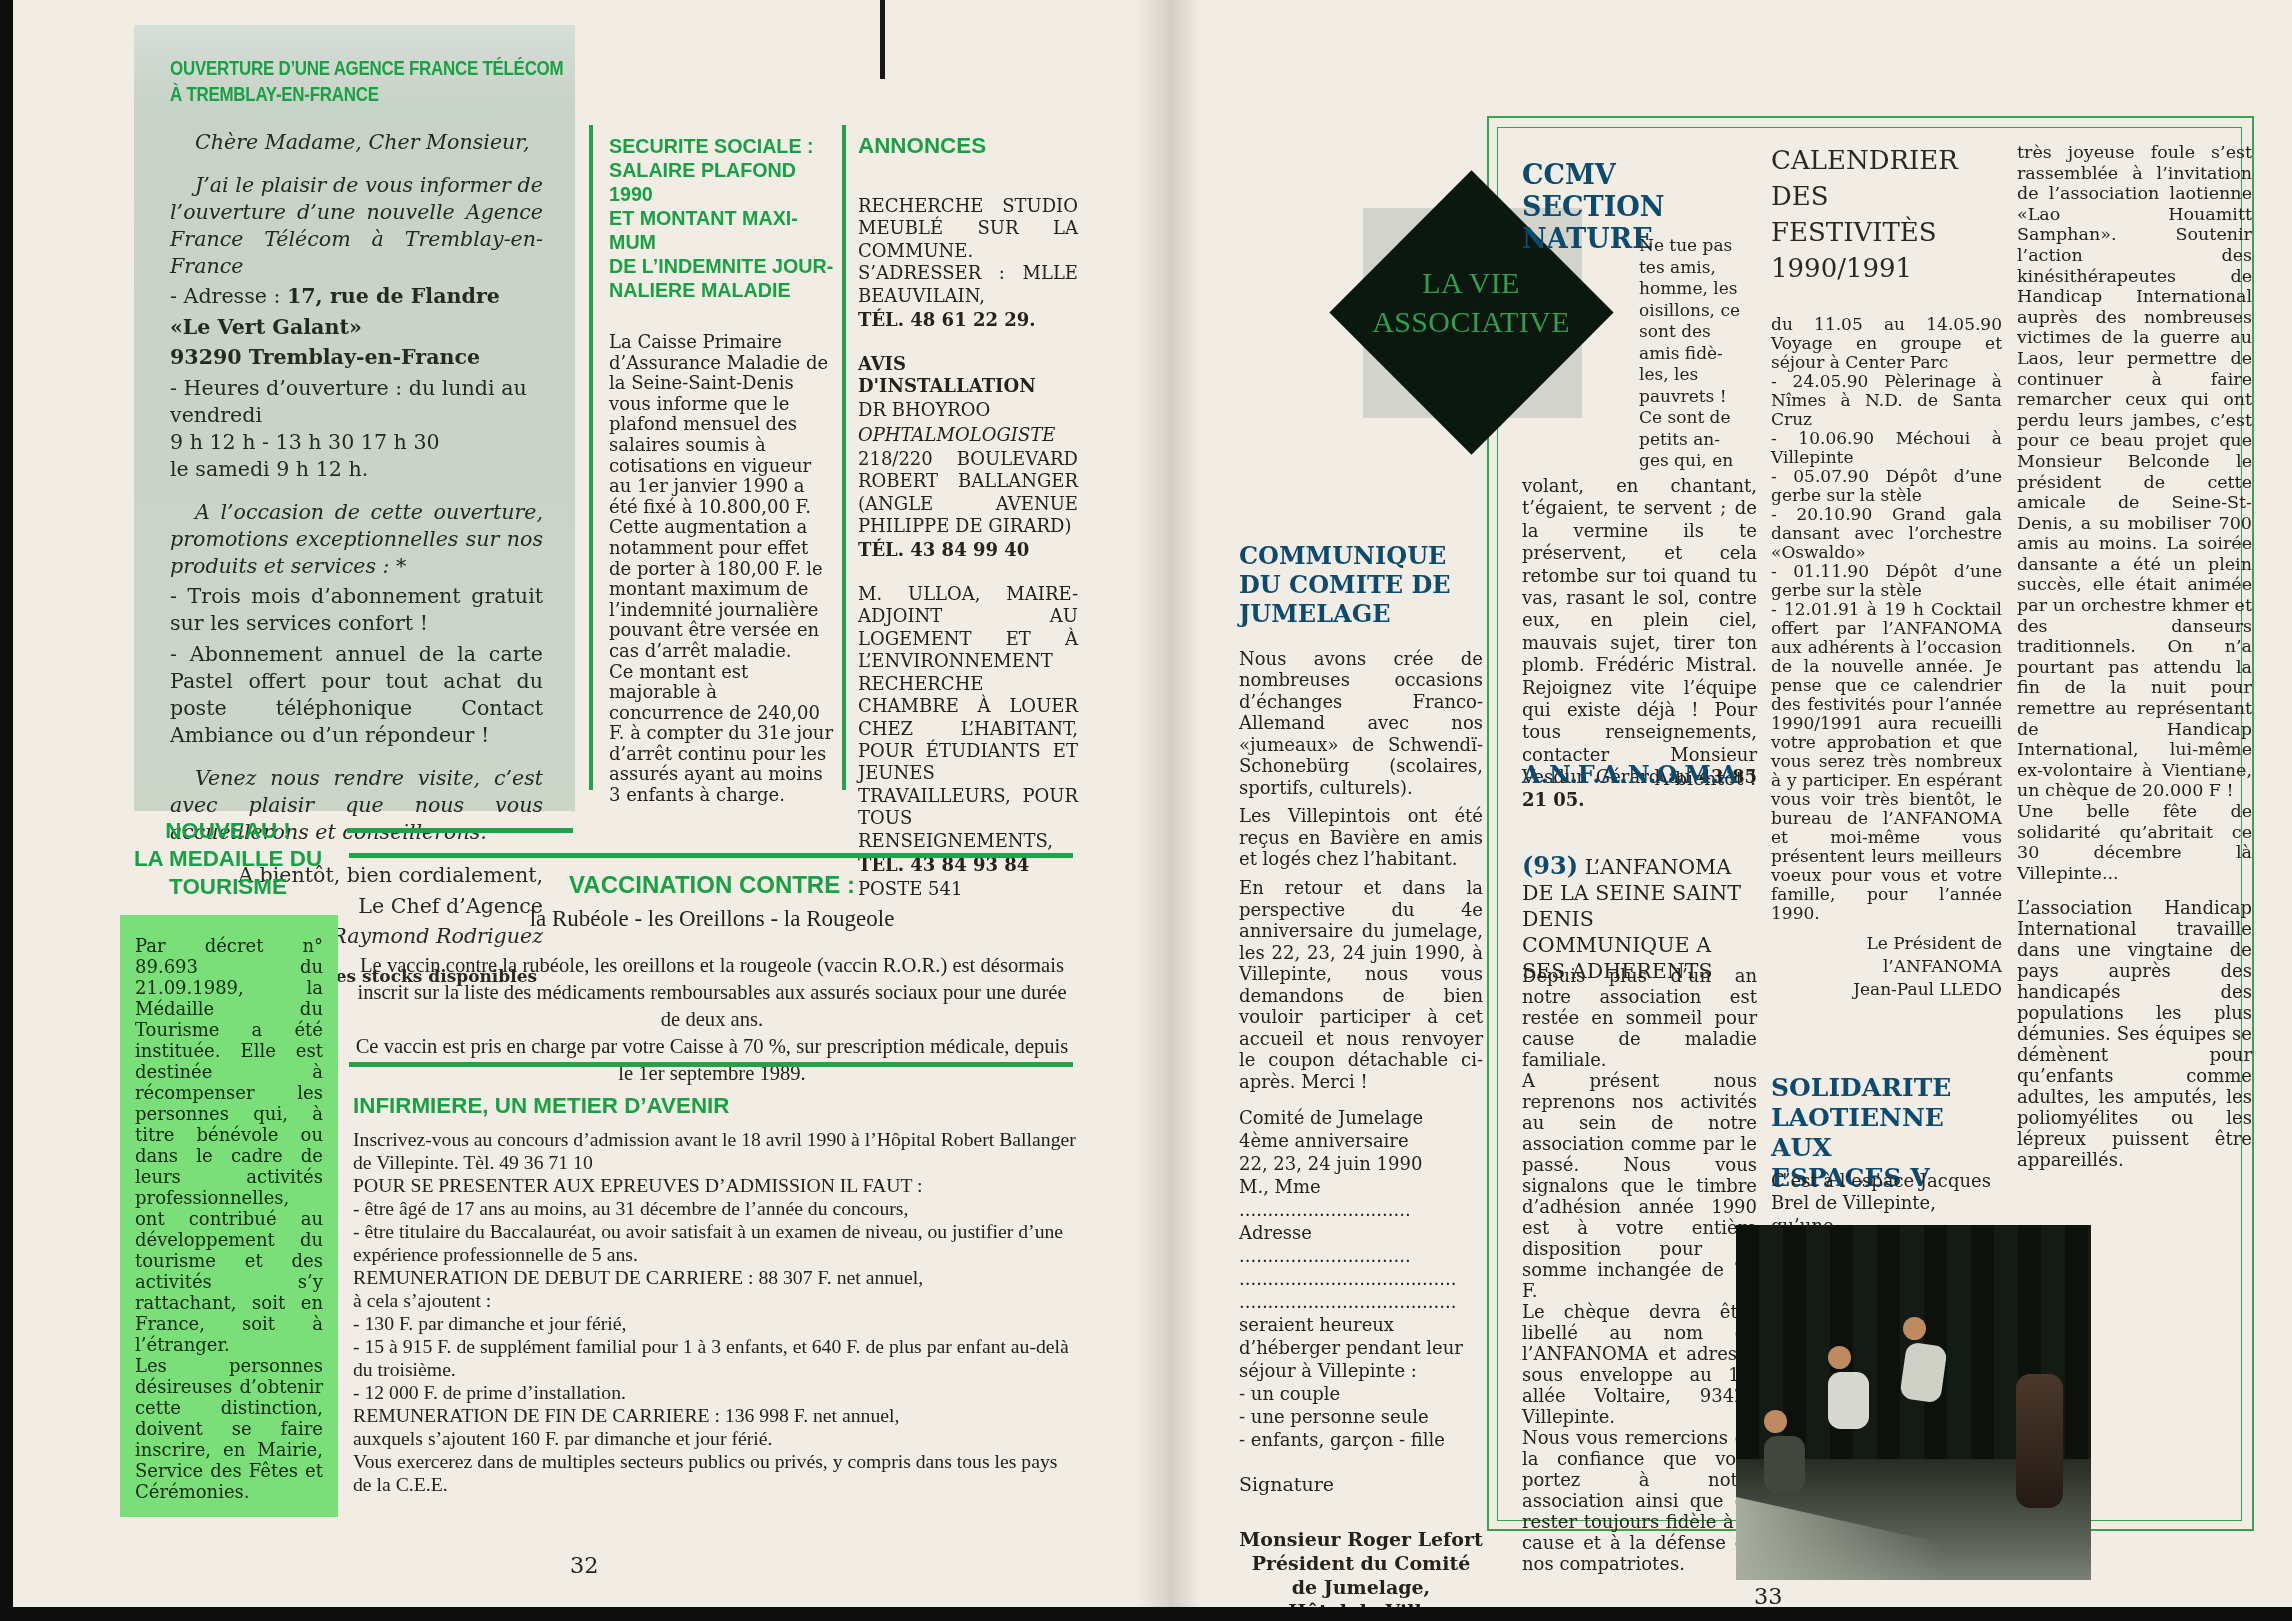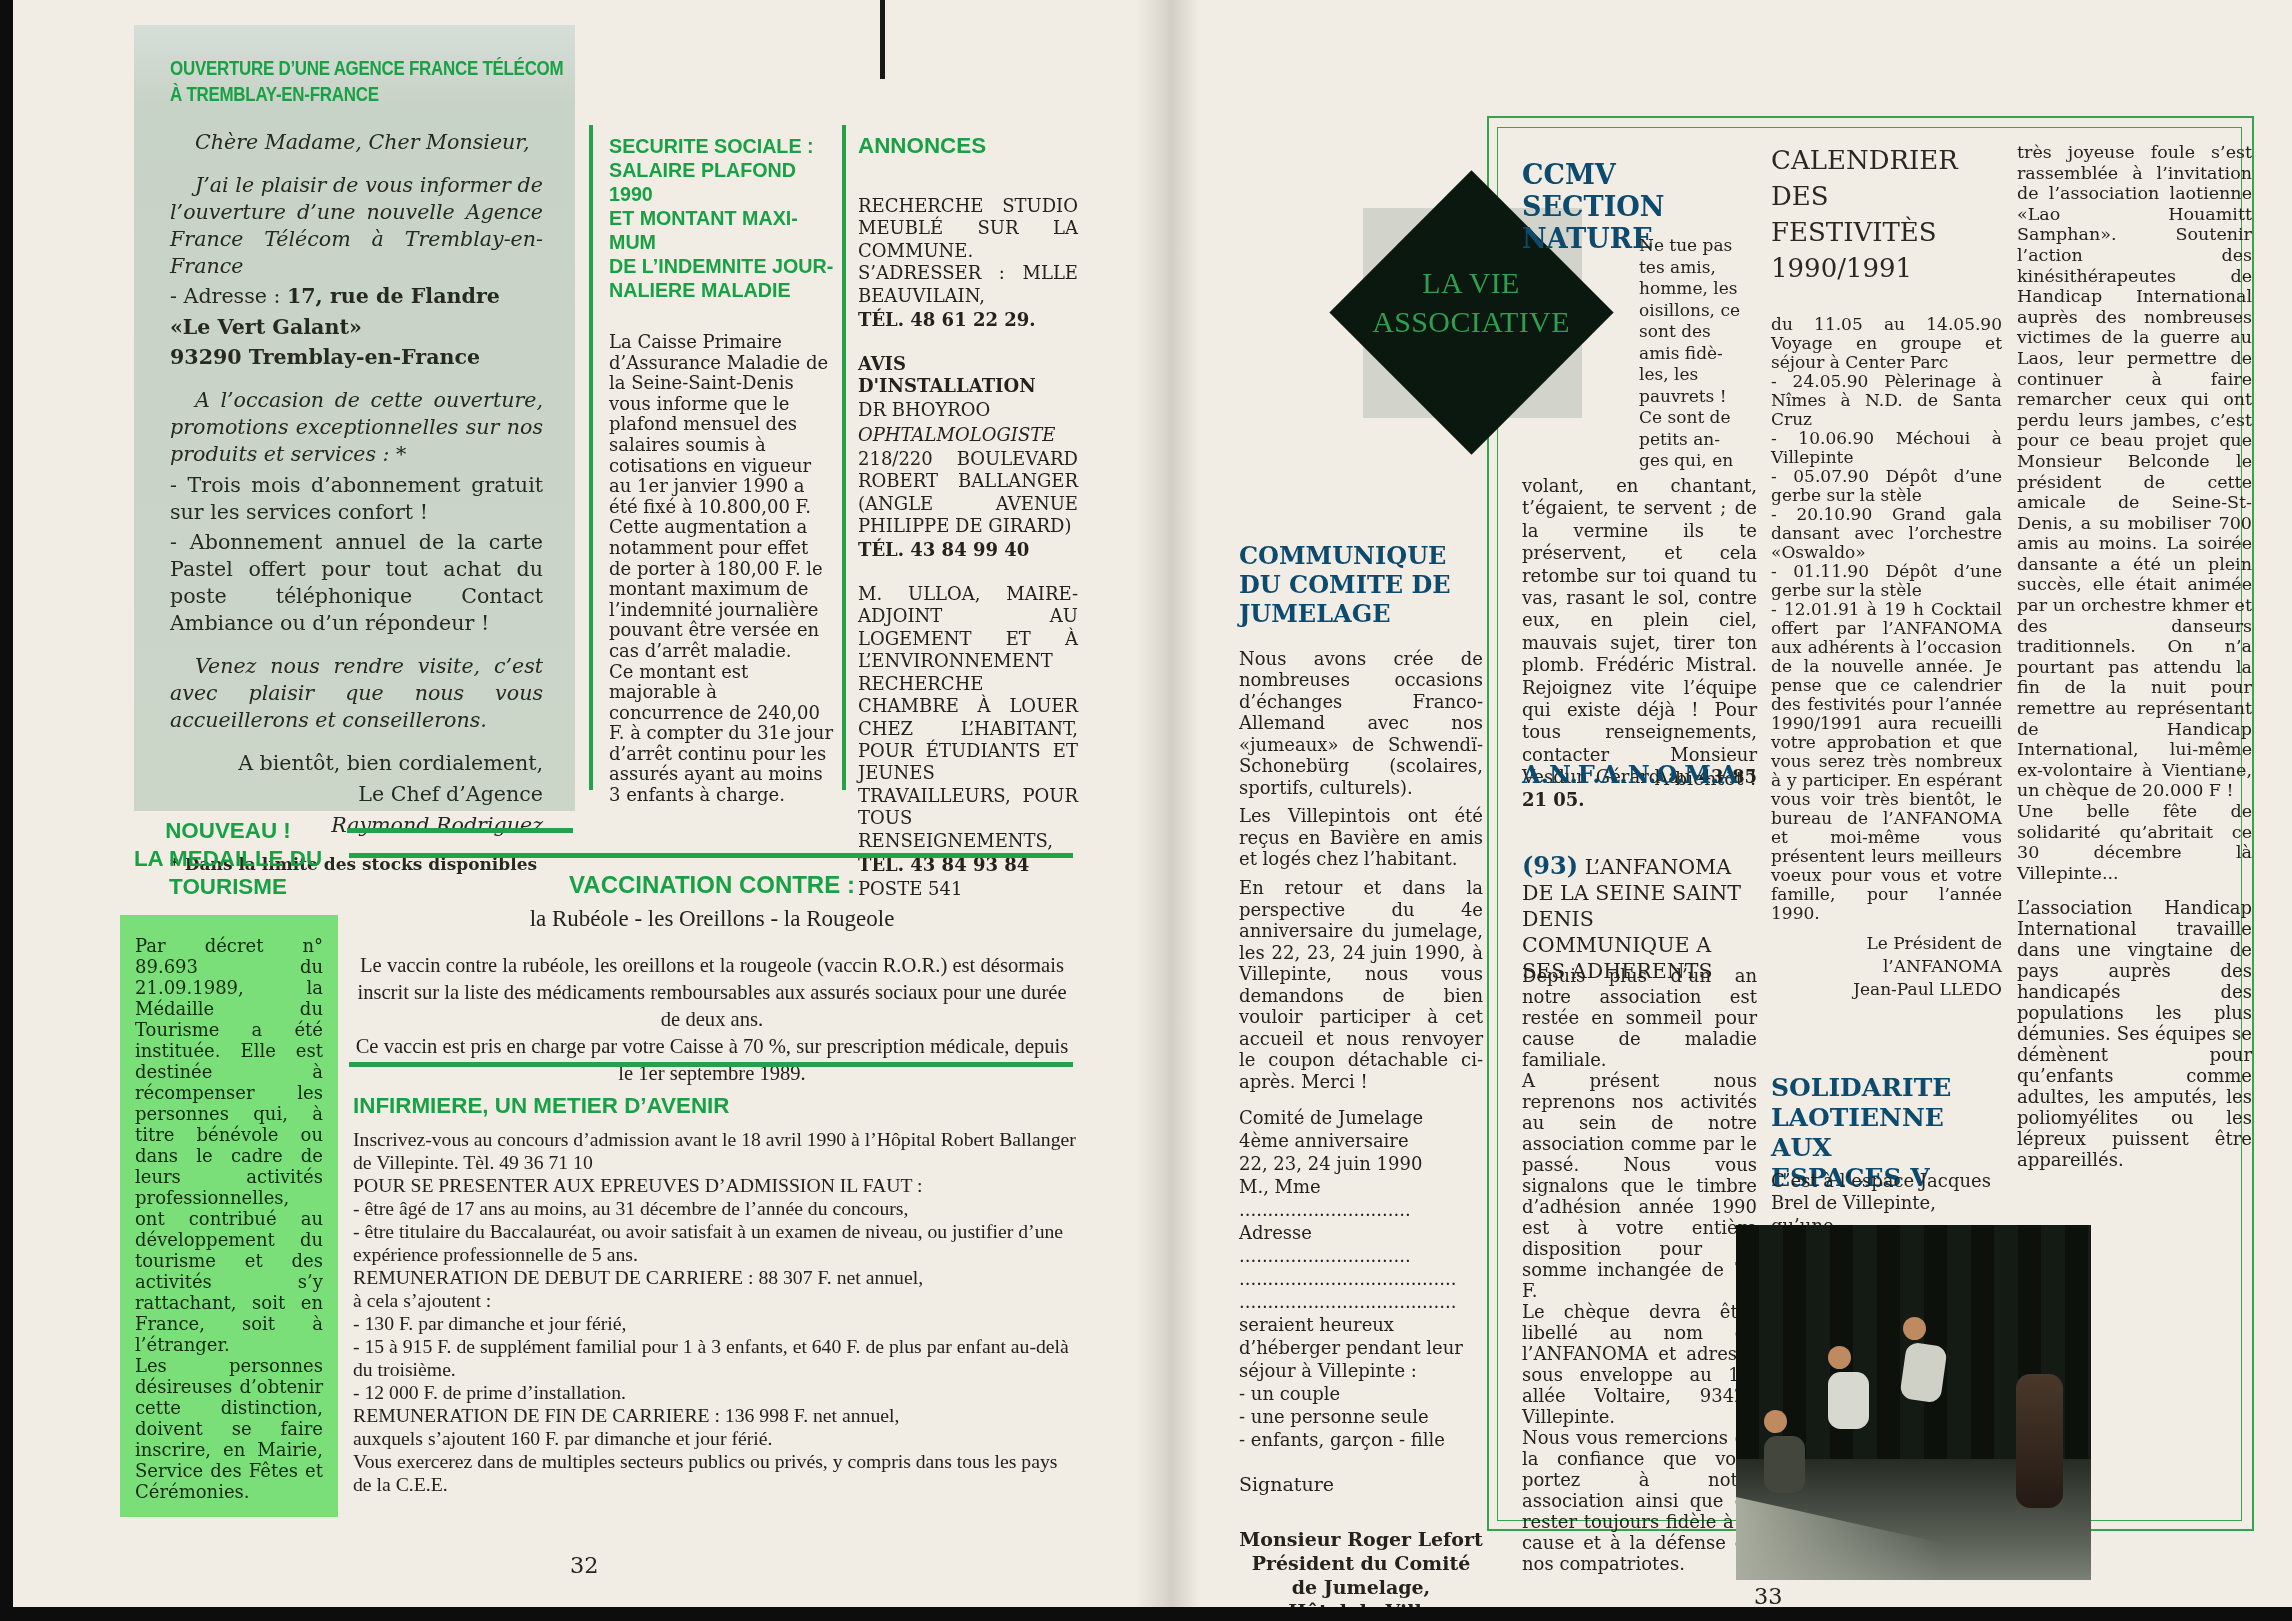--- a/index.html
+++ b/index.html
@@ -126,20 +126,23 @@
   <div class="abs letter-box">
     <div class="letter-title green-sans">
       <div class="nowrap squeeze">OUVERTURE D’UNE AGENCE FRANCE TÉLÉCOM</div>
       <div class="nowrap squeeze">À TREMBLAY-EN-FRANCE</div>
     </div>
     <div class="lp it ind">Chère Madame, Cher Monsieur,</div>
     <div class="lp it ind just mt18">J’ai le plaisir de vous informer de l’ouverture d’une nouvelle Agence France Télécom à Tremblay-en-France</div>
     <div class="lp"><span>- Adresse : </span><span class="b">17, rue de Flandre</span></div>
     <div class="lp b">«Le Vert Galant»</div>
     <div class="lp b">93290 Tremblay-en-France</div>
+    <div class="lp pl">- Heures d’ouverture : du lundi au vendredi
+9 h 12 h - 13 h 30 17 h 30
+le samedi 9 h 12 h.</div>
     <div class="lp it ind just mt18">A l’occasion de cette ouverture, promotions exceptionnelles sur nos produits et services : *</div>
     <div class="lp just">- Trois mois d’abonnement gratuit sur les services confort !</div>
     <div class="lp just">- Abonnement annuel de la carte Pastel offert pour tout achat du poste téléphonique Contact Ambiance ou d’un répondeur !</div>
     <div class="lp it ind just mt18">Venez nous rendre visite, c’est avec plaisir que nous vous accueillerons et conseillerons.</div>
     <div class="lp rt mt18">A bientôt, bien cordialement,</div>
     <div class="lp rt">Le Chef d’Agence</div>
     <div class="lp rt it">Raymond Rodriguez</div>
     <div class="foot">* Dans la limite des stocks disponibles</div>
   </div>
 

